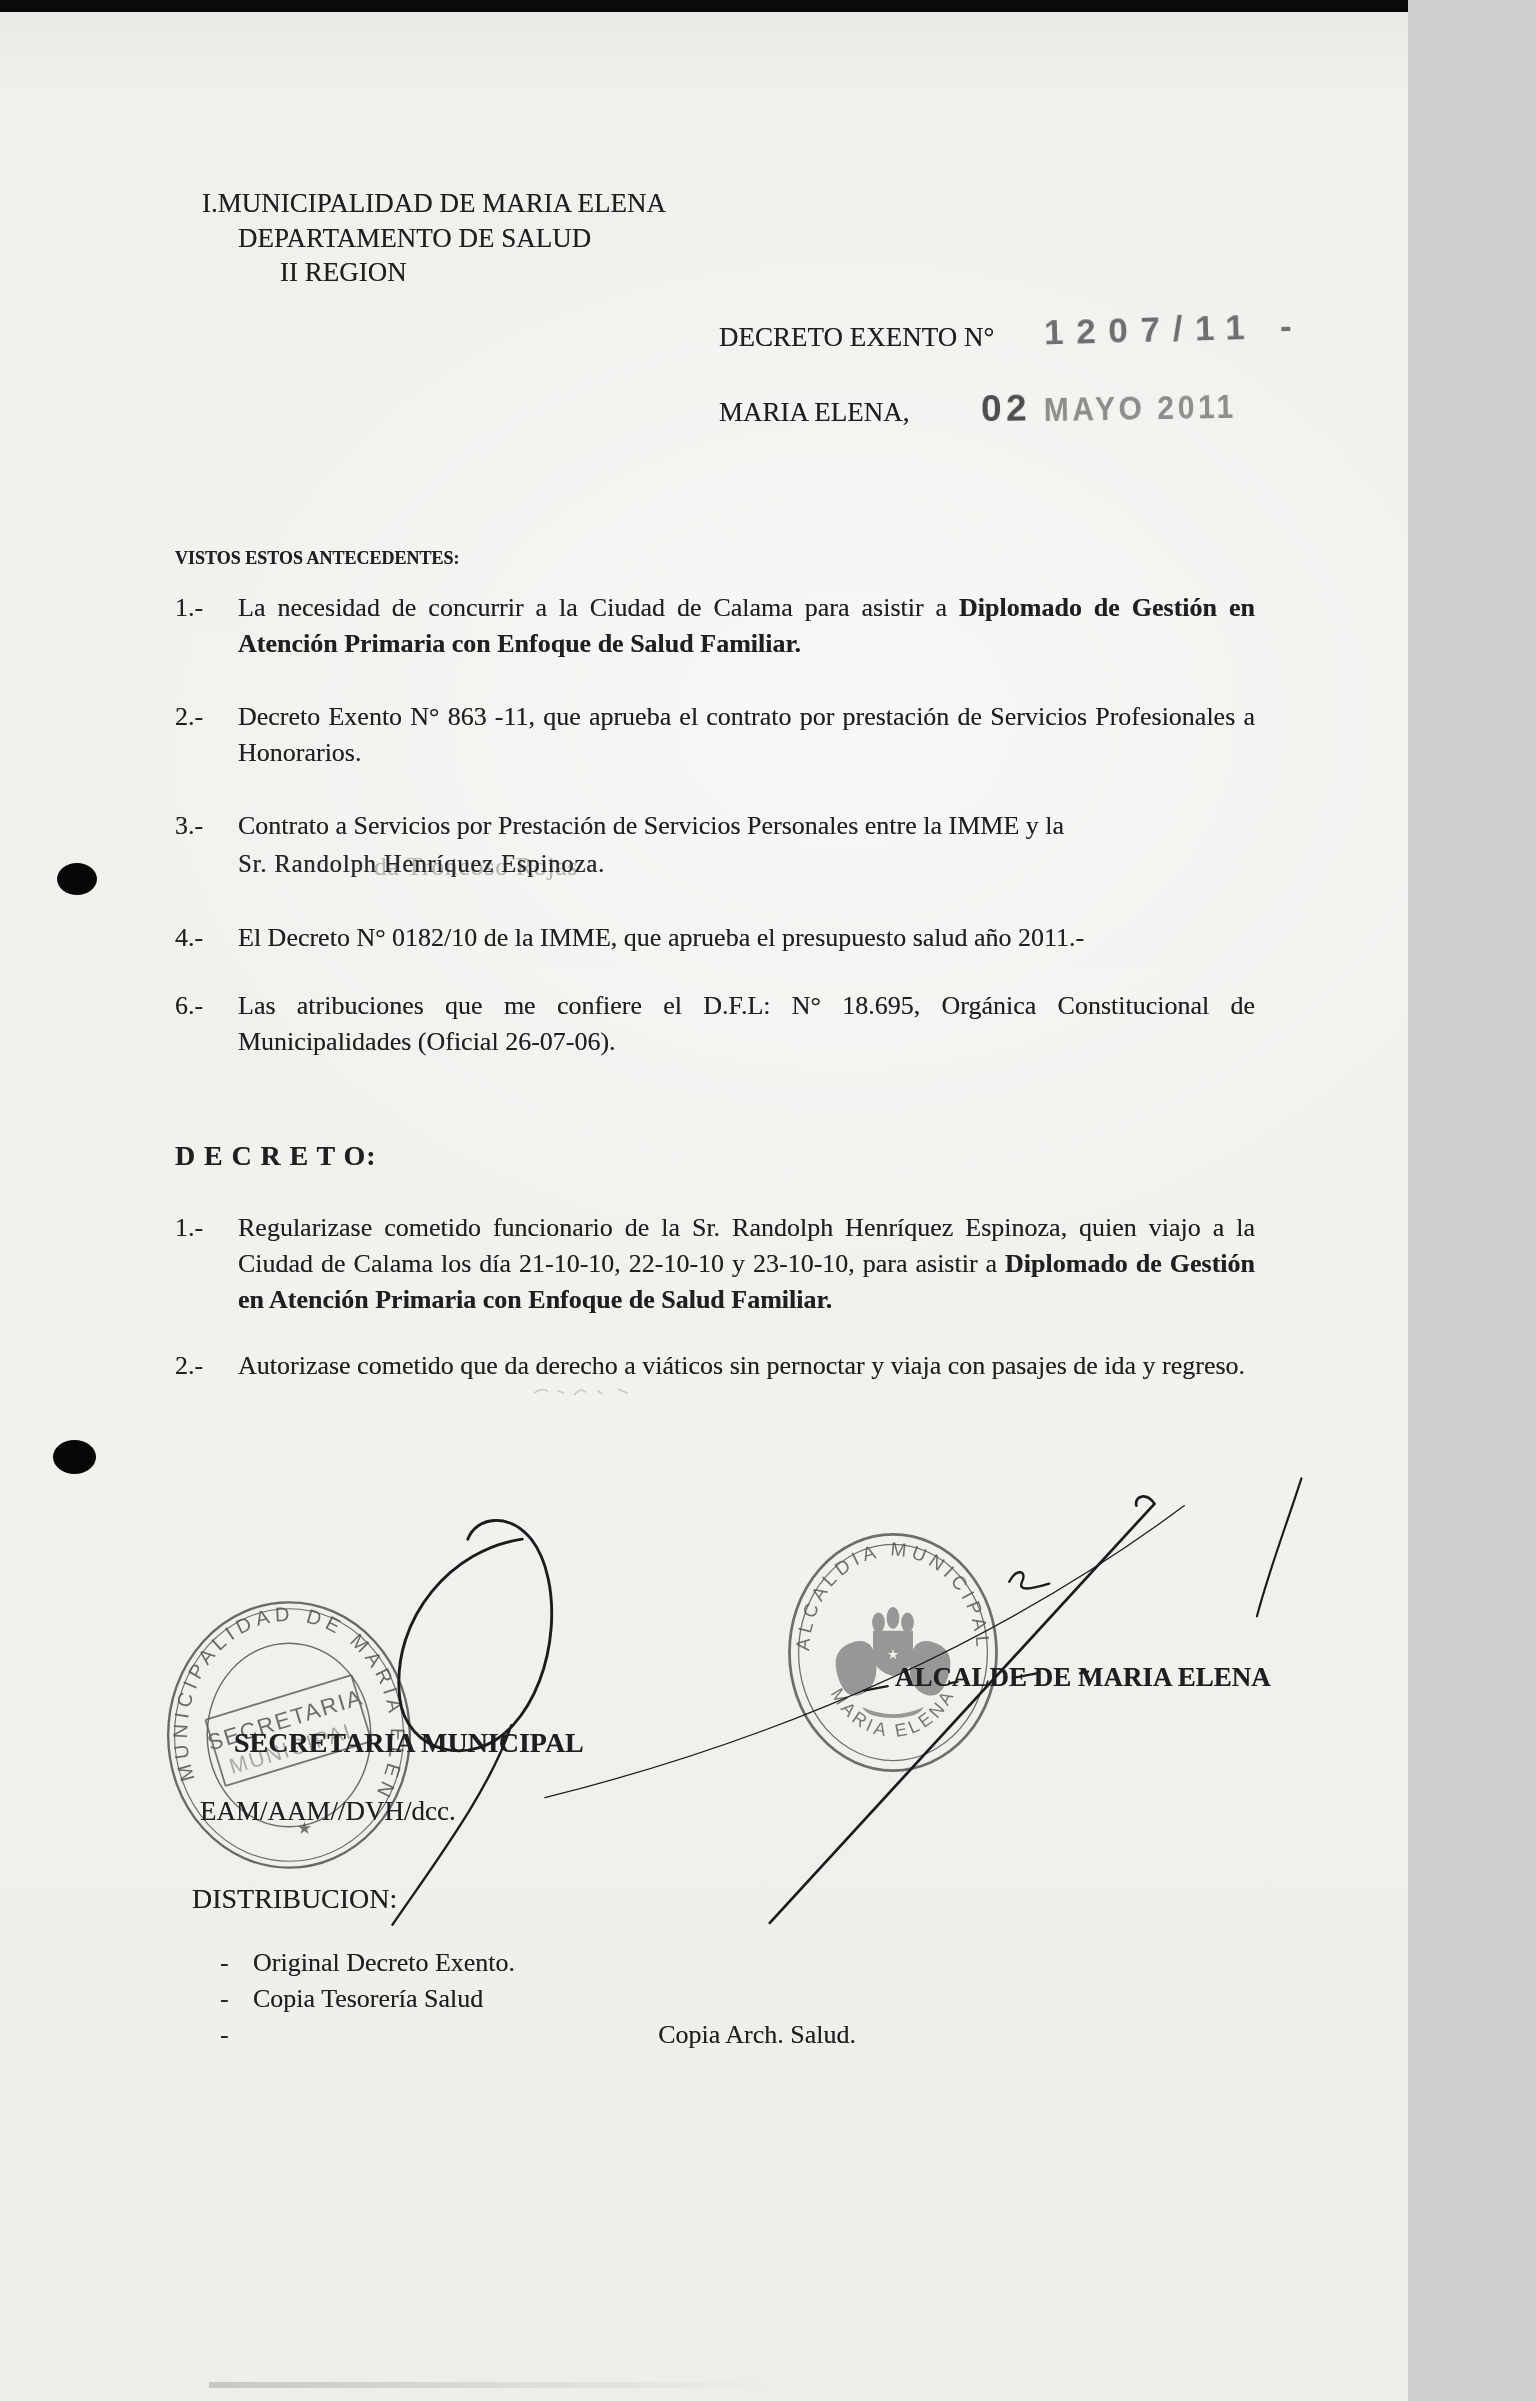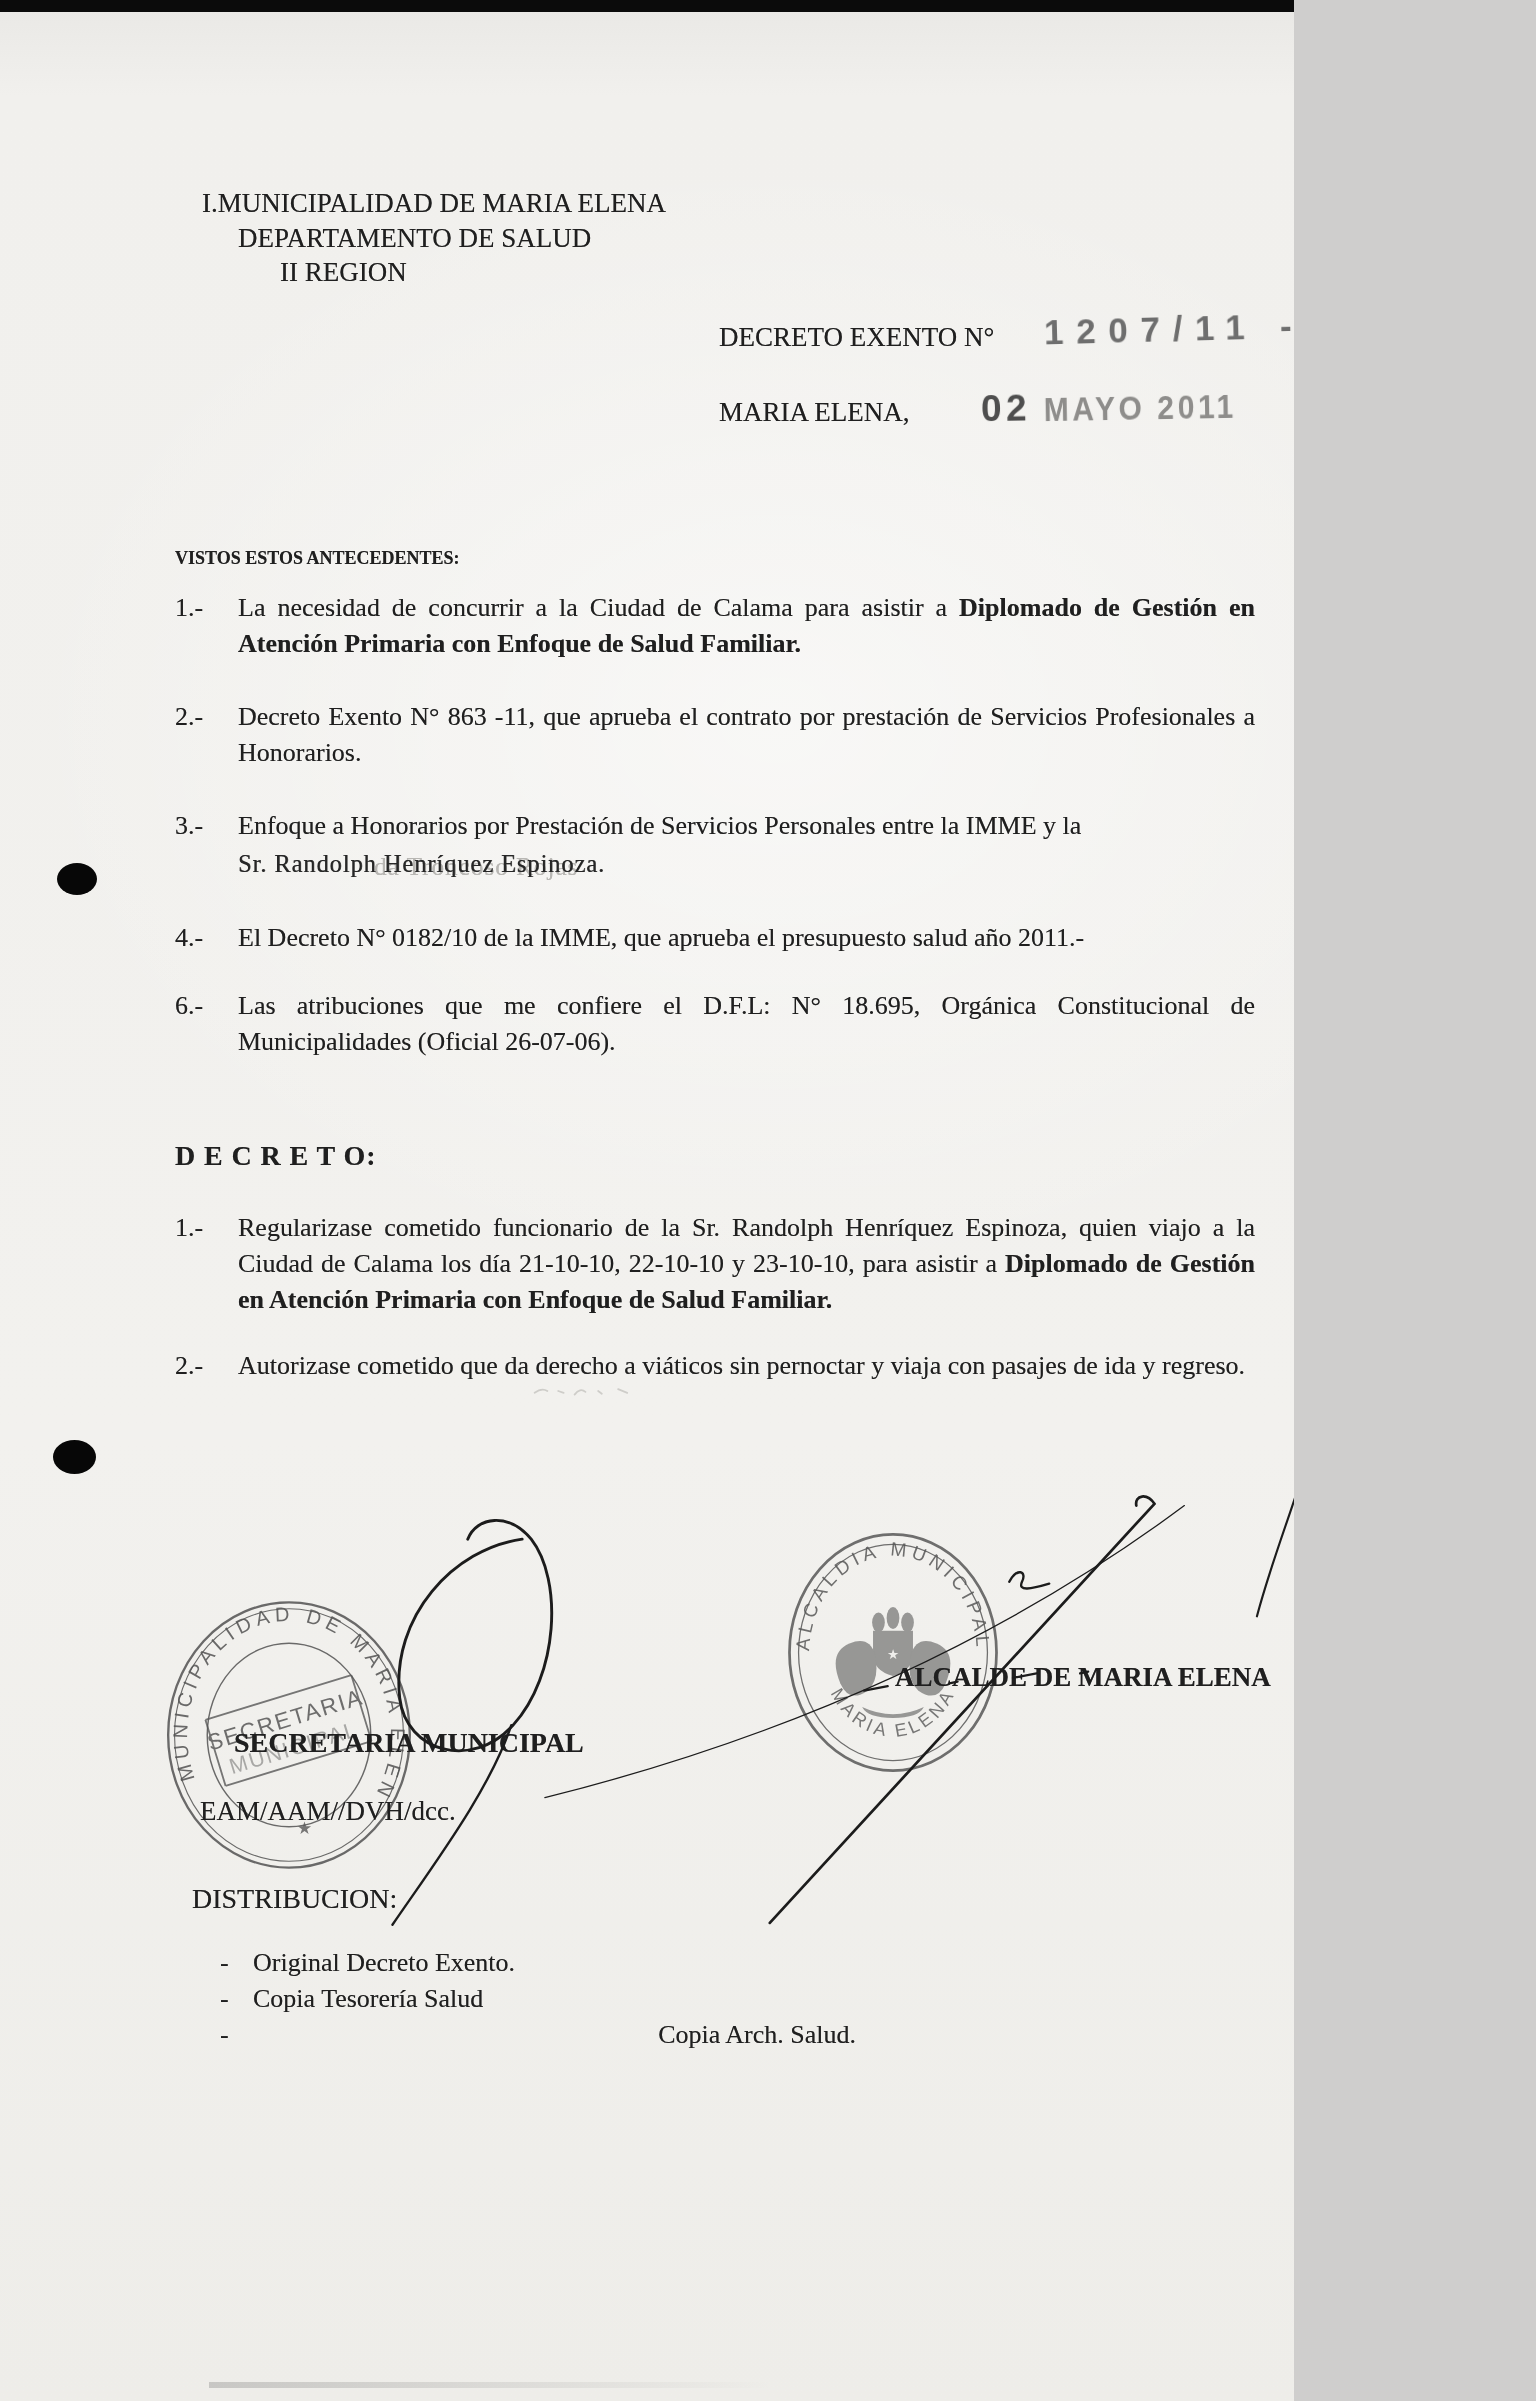--- a/index.html
+++ b/index.html
@@ -1,17 +1,17 @@
 <!DOCTYPE html>
 <html style="font-size:14.5px"><head>
 <meta charset="utf-8">
 <style>
   html,body{margin:0;padding:0;background:#cfcecd;}
   #page{
-    position:relative; width:1294px; height:2401px; overflow:hidden;
+    position:relative; width:1408px; height:2401px; overflow:hidden;
     background:
       radial-gradient(1089px 817px at 60% 30%, rgba(255,255,255,.5), rgba(255,255,255,0) 70%),
       linear-gradient(180deg,#e9e8e5 0%, #f1f0ed 4%, #f2f1ee 60%, #eeede9 100%);
     font-family:"Liberation Serif", serif; color:#1f1f1f;
   }
   .abs{position:absolute;}
   .txtline{font-size:27px; line-height:35px; text-shadow:0 0 0.5px rgba(25,25,25,.55); white-space:nowrap;}
   .bold{font-weight:700;}
   .row{position:absolute; left:175px; width:1080px; display:flex;}
   .num{width:63px; flex:none; font-size:26px; line-height:36px; text-shadow:0 0 0.5px rgba(25,25,25,.5);}
@@ -59,21 +59,21 @@
   </div>
 
   <div class="row" style="top:699px;">
     <span class="num">2.-</span>
     <span class="txt"><span>Decreto Exento N° 863 -11, que aprueba el contrato por prestación de Servicios Profesionales a Honorarios.</span></span>
   </div>
 
   <div class="row" style="top:808px;">
     <span class="num">3.-</span>
     <span class="txt">
-      <span>Enfoque a Honorarios por Prestación de Servicios Personales entre la IMME y la</span>
+      <span>Contrato a Servicios por Prestación de Servicios Personales entre la IMME y la</span>
       <span class="typedline">
         <span class="ghost">da Troncoso Rojas</span>
         <span class="typed">Sr. Randolph Henríquez Espinoza.</span>
       </span>
     </span>
   </div>
 
   <div class="row" style="top:920px;">
     <span class="num">4.-</span>
     <span class="txt"><span>El Decreto N° 0182/10 de la IMME, que aprueba el presupuesto salud año 2011.-</span></span>

